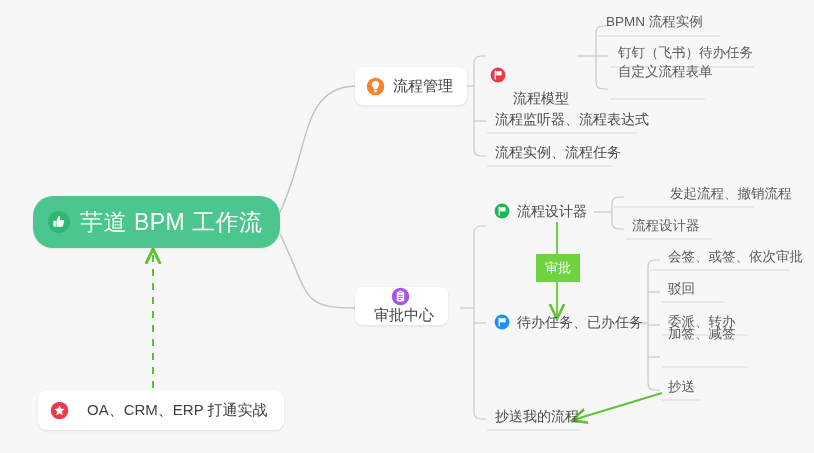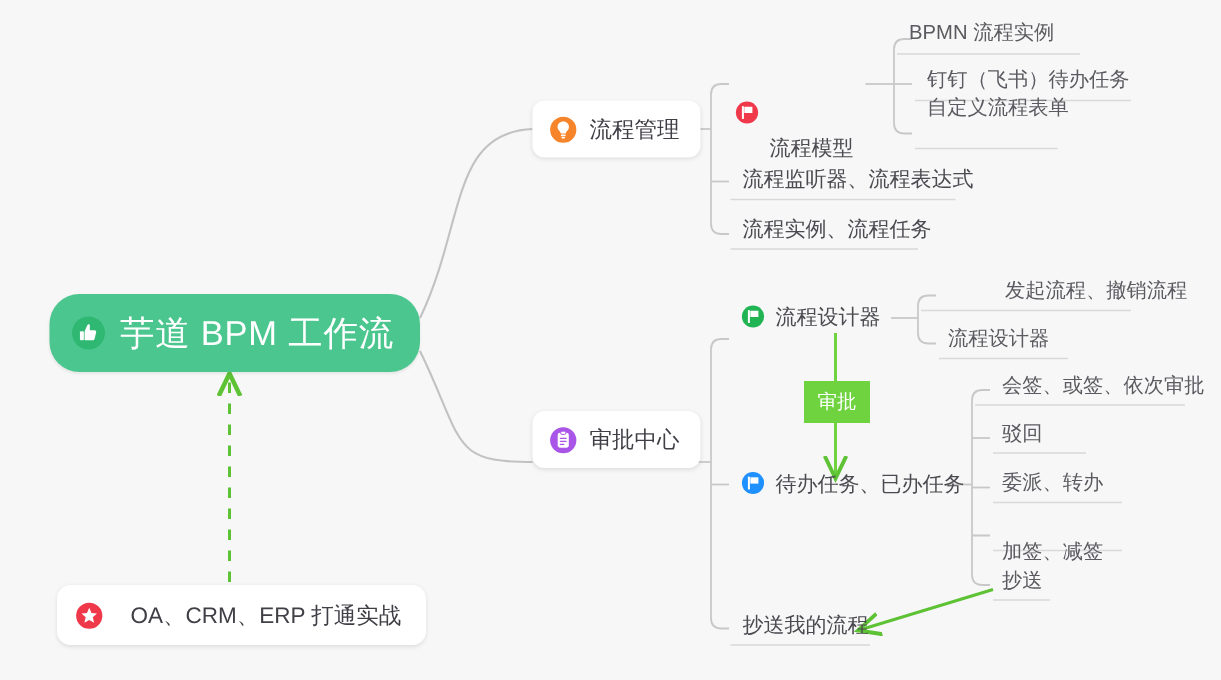--- a/index.html
+++ b/index.html
@@ -164,21 +164,21 @@
         <path d="M10 4.2 C7.6 4.2 6.0 5.9 6.0 8.0 C6.0 9.4 6.8 10.3 7.5 11.1
                  C7.9 11.6 8.2 12.0 8.2 12.6 L11.8 12.6 C11.8 12.0 12.1 11.6 12.5 11.1
                  C13.2 10.3 14.0 9.4 14.0 8.0 C14.0 5.9 12.4 4.2 10 4.2 Z" fill="#ffffff"></path>
         <rect x="8.3" y="13.4" width="3.4" height="1.2" rx="0.6" fill="#ffffff"></rect>
         <rect x="8.7" y="15.1" width="2.6" height="1.1" rx="0.55" fill="#ffffff"></rect>
       </svg>
     </span>
     <span class="branch-label">流程管理</span>
   </div>
 
-  <div class="branch-card" style="left:355px;top:274px;">
+  <div class="branch-card" style="left:355px;top:287px;flex-direction:column;">
     <span class="icon">
       <svg width="19" height="19" viewBox="0 0 20 20">
         <circle cx="10" cy="10" r="9.2" fill="#a855e8"></circle>
         <rect x="6.1" y="4.8" width="7.8" height="10.4" rx="1.5" fill="#ffffff"></rect>
         <rect x="8.2" y="3.6" width="3.6" height="2.3" rx="0.9" fill="#ffffff" stroke="#a855e8" stroke-width="0.7"></rect>
         <rect x="7.6" y="8.2" width="4.8" height="0.95" rx="0.45" fill="#a855e8"></rect>
         <rect x="7.6" y="10.3" width="4.8" height="0.95" rx="0.45" fill="#a855e8"></rect>
         <rect x="7.6" y="12.4" width="3.2" height="0.95" rx="0.45" fill="#a855e8"></rect>
       </svg>
     </span>
@@ -222,21 +222,21 @@
         <circle cx="8" cy="8" r="7.4" fill="#1e90ff"></circle>
         <rect x="4.6" y="3.6" width="1.35" height="8.8" rx="0.6" fill="#ffffff"></rect>
         <path d="M6.2 4.2 L11.6 4.2 L11.6 8.4 L6.2 8.4 Z" fill="#ffffff"></path>
       </svg>
     </span>
     <span class="leaf lvl2" style="position:static;padding:0 0 0 7px;">待办任务、已办任务</span>
   </div>
   <div class="leaf" style="left:662px;top:249px;">会签、或签、依次审批</div>
   <div class="leaf" style="left:662px;top:281px;">驳回</div>
   <div class="leaf" style="left:662px;top:314px;">委派、转办</div>
-  <div class="leaf" style="left:662px;top:360px;">加签、减签</div>
+  <div class="leaf" style="left:662px;top:326px;">加签、减签</div>
   <div class="leaf" style="left:662px;top:379px;">抄送</div>
 
   <div class="leaf lvl2" style="left:489px;top:408px;">抄送我的流程</div>
 
   <div class="chip" style="left:536px;top:254px;">审批</div>
 
   <div class="note-card">
     <span class="icon">
       <svg width="19" height="19" viewBox="0 0 20 20">
         <circle cx="10" cy="10" r="9.2" fill="#f0384b"></circle>

